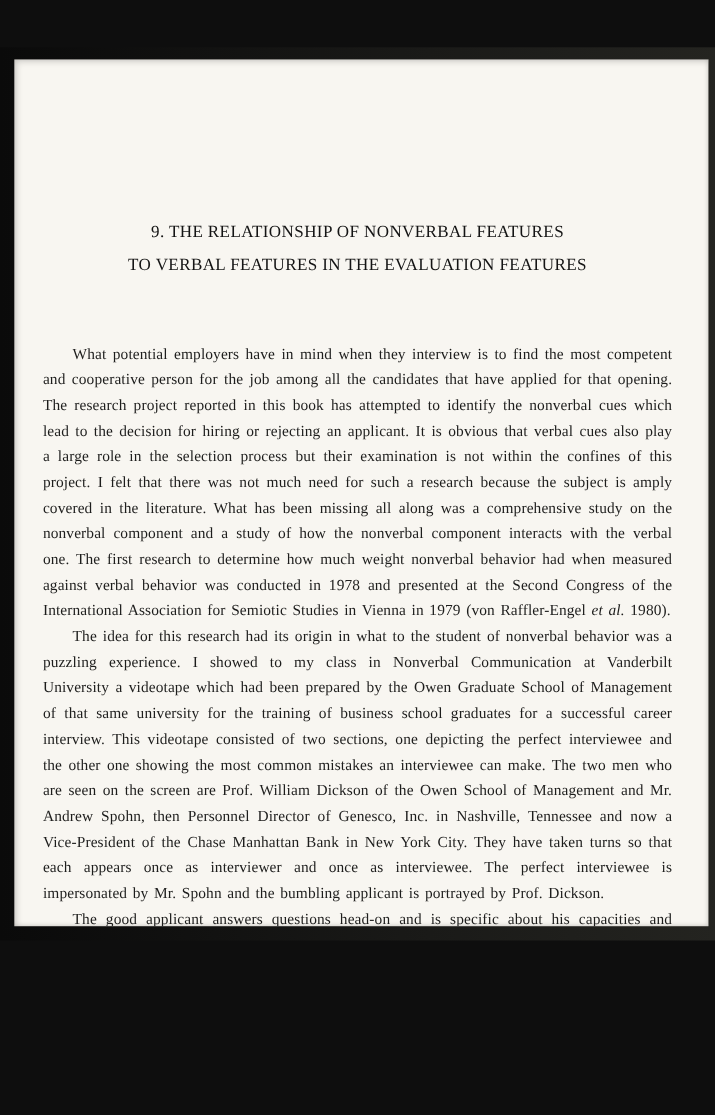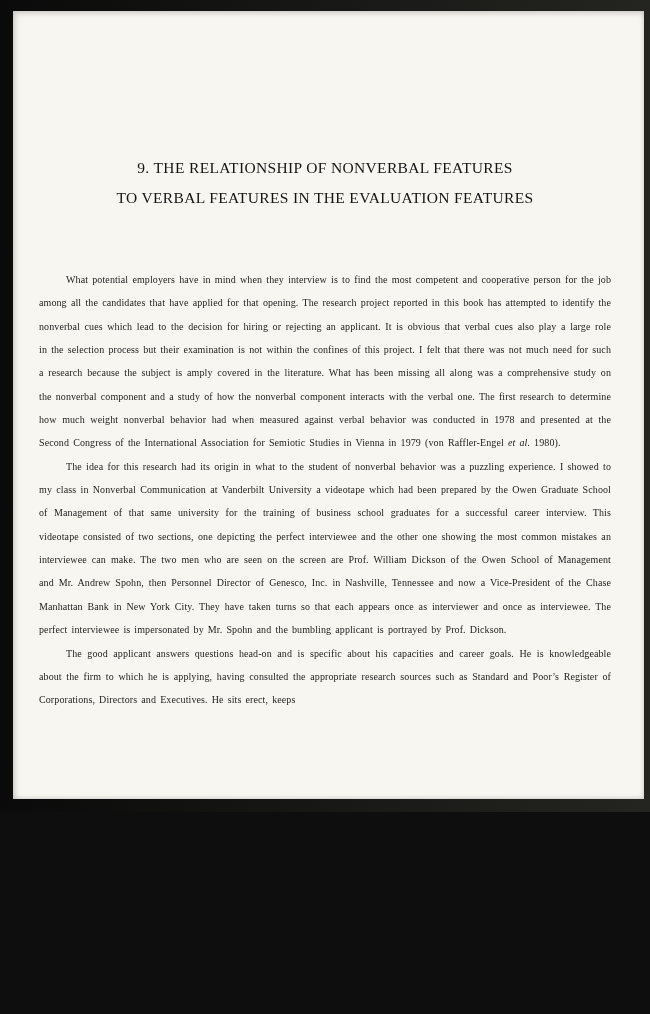--- a/index.html
+++ b/index.html
@@ -12,20 +12,21 @@
     background: #0e0e0e;
     font-family: "Liberation Serif", "DejaVu Serif", serif;
   }
   .scan {
     width: 650px;
     height: 812px;
     box-sizing: border-box;
     padding: 11px 6px 13px 13px;
     background: linear-gradient(90deg, #0a0a0a 0%, #1a1a18 60%, #242420 100%);
     position: relative;
+    margin-top: 43px;
   }
   .sheet {
     width: 100%;
     height: 100%;
     box-sizing: border-box;
     background: #f8f6f1;
     color: #1c1c1c;
     padding: 0 33px 0 26px;
     overflow: hidden;
     box-shadow: inset 2px 2px 6px rgba(0,0,0,0.18), inset -1px -1px 4px rgba(0,0,0,0.10);
@@ -38,21 +39,21 @@
     letter-spacing: 0.35px;
     line-height: 30px;
     color: #141414;
   }
   .heading span {
     display: block;
     white-space: nowrap;
   }
   .body-text p {
     margin: 0;
-    font-size: 10px;
+    font-size: 14px;
     line-height: 23.35px;
     text-align: justify;
     text-indent: 27px;
     letter-spacing: 0.1px;
     word-spacing: 1.5px;
     color: #1d1d1c;
   }
   .body-text p em {
     font-style: italic;
   }

